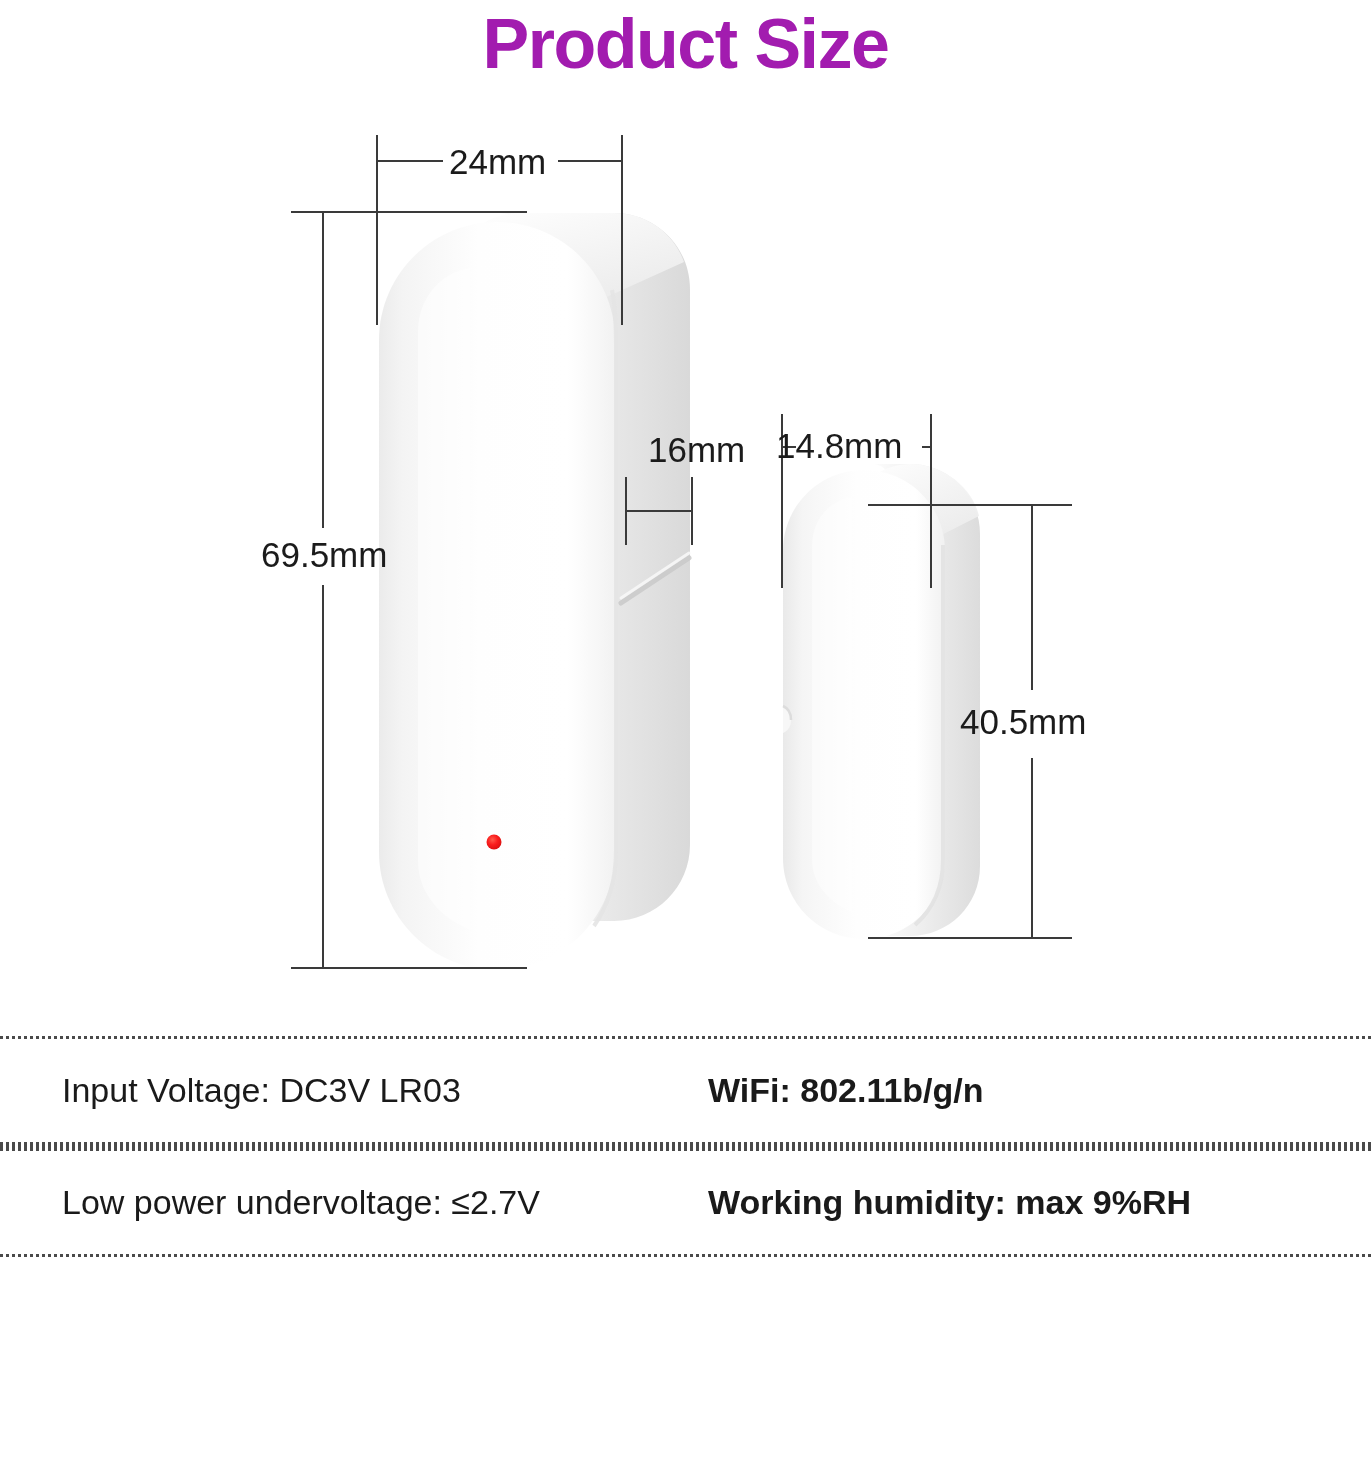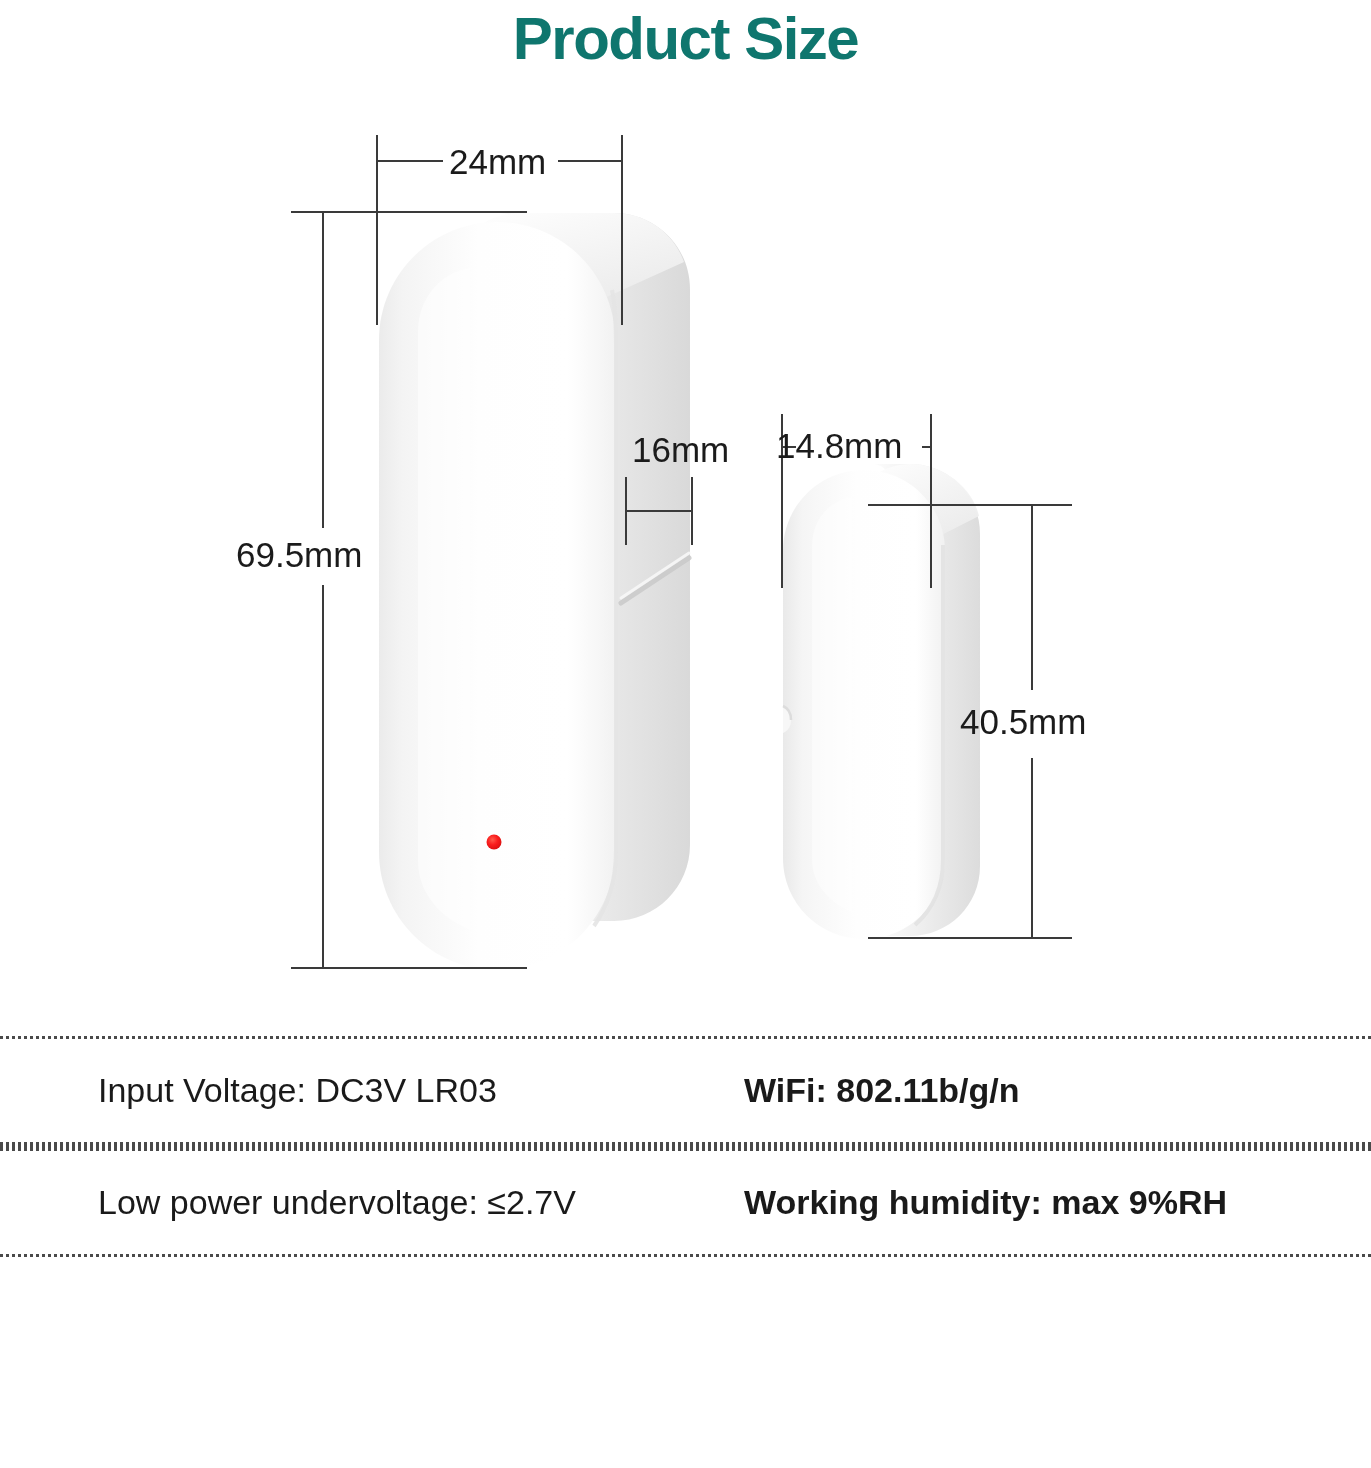--- a/index.html
+++ b/index.html
@@ -19,24 +19,24 @@
     overflow: hidden;
   }
 
   
   .title {
     position: absolute;
     left: 0;
     top: 4px;
     width: 1371px;
     text-align: center;
-    font-size: 60px;
+    font-size: 70px;
     font-weight: 800;
     letter-spacing: -1.5px;
-    color: #0f766e;
+    color: #a21caf;
     font-family: "Liberation Sans", "DejaVu Sans", sans-serif;
   }
 
   
   #diagram {
     position: absolute;
     left: 0;
     top: 0;
     width: 1371px;
     height: 1030px;
@@ -60,21 +60,20 @@
   }
   .divider {
     height: 0;
     border-top: 3px dotted #4a4a4a;
     width: 1371px;
   }
   .spec-row {
     display: flex;
     height: 103px;
     align-items: center;
-    margin-left: 36px;
   }
   .spec-cell {
     font-size: 34px;
     color: #1a1a1a;
     white-space: nowrap;
     font-family: "Liberation Sans", "DejaVu Sans", sans-serif;
   }
   .spec-cell.left  { width: 708px; padding-left: 62px; box-sizing: border-box; }
   .spec-cell.right { flex: 1; font-weight: bold; }
 </style>
@@ -220,23 +219,23 @@
 
         <line x1="1032" y1="505" x2="1032" y2="690"></line>
         <line x1="1032" y1="758" x2="1032" y2="938"></line>
         <line x1="868" y1="505" x2="1072" y2="505"></line>
         <line x1="868" y1="938" x2="1072" y2="938"></line>
       </g>
     </svg>
 
     <div class="dimlabel" style="left:449px; top:142px;">24mm</div>
 
-    <div class="dimlabel" style="left:236px; top:535px;">69.5mm</div>
-
-    <div class="dimlabel" style="left:632px; top:430px;text-align:right;">16mm</div>
+    <div class="dimlabel" style="left:261px; top:535px;">69.5mm</div>
+
+    <div class="dimlabel" style="left:648px; top:430px;text-align:right;">16mm</div>
 
     <div class="dimlabel" style="left:776px; top:426px;">14.8mm</div>
 
     <div class="dimlabel" style="left:960px; top:702px;">40.5mm</div>
   </div>
 
   <div id="spec-table">
 
     <div class="divider"></div>
 

